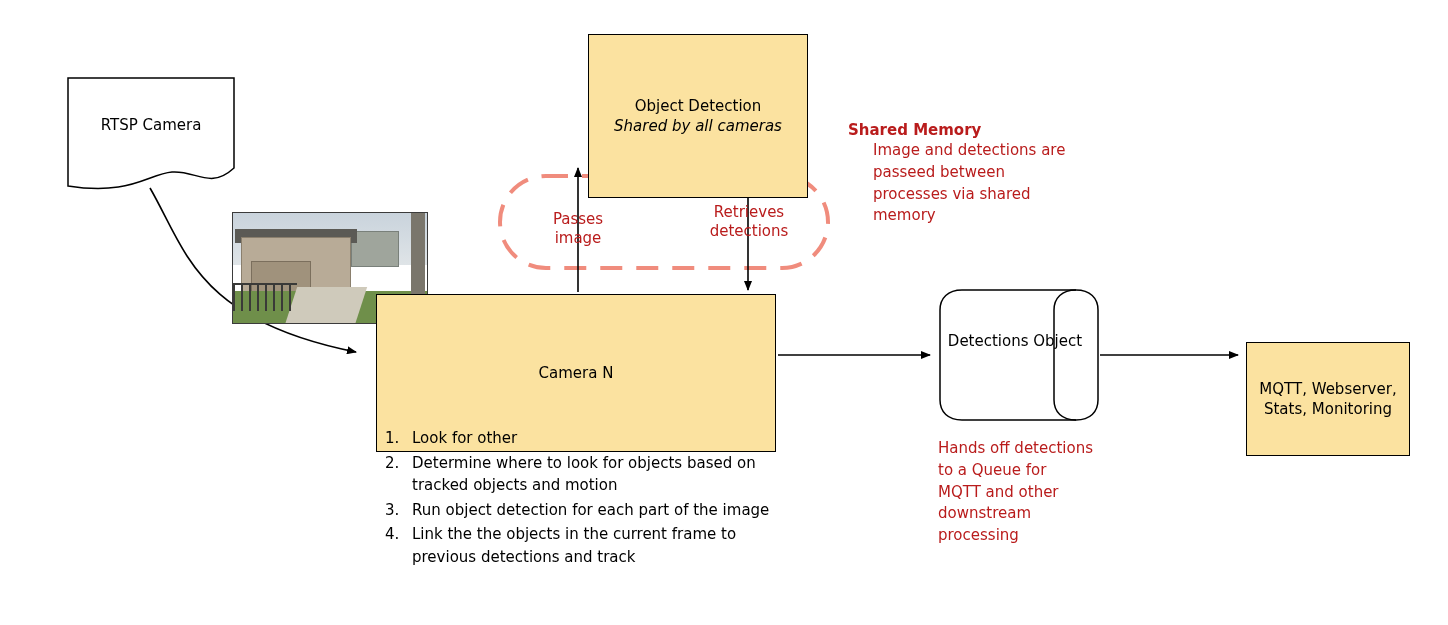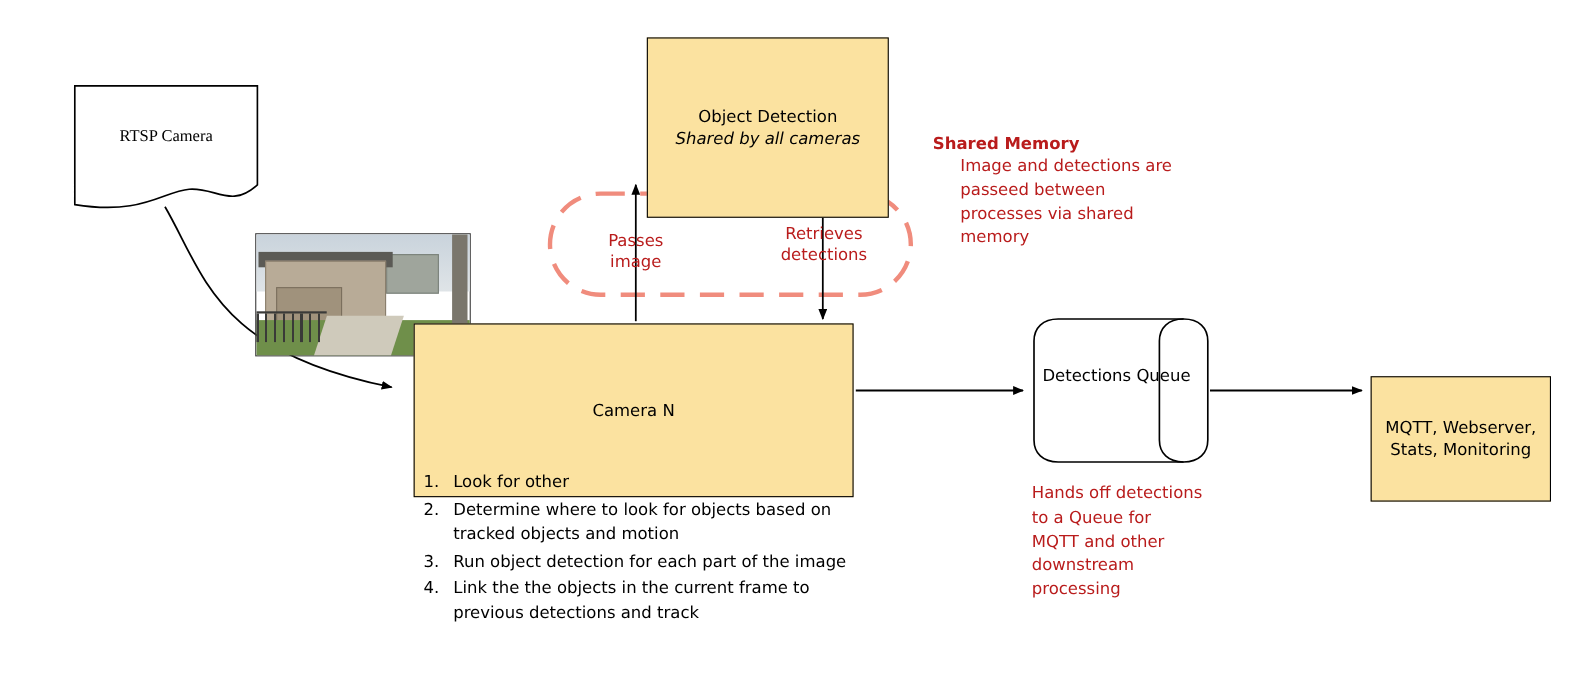--- a/index.html
+++ b/index.html
@@ -58,21 +58,20 @@
     color: #b91c1c;
     line-height: 1.25;
     text-align: center;
   }
   
   #rtsp-camera {
     left: 68px;
     top: 78px;
     width: 166px;
     height: 110px;
-    font-family: Liberation Serif, serif;
   }
   #rtsp-camera .doc-label {
     position: absolute;
     left: 0;
     top: 38px;
     width: 166px;
     text-align: center;
     font-size: 15px;
   }
   
@@ -262,21 +261,21 @@
     <ol>
       <li>Look for other</li>
       <li>Determine where to look for objects based on tracked objects and motion</li>
       <li>Run object detection for each part of the image</li>
       <li>Link the the objects in the current frame to previous detections and track</li>
     </ol>
   </div>
 
   <div class="node" id="detections-queue">
     <div class="q-label">Detections
-Queue</div>
+Object</div>
   </div>
 
   <div class="note txt" style="left:938px; top:438px; width:200px;">Hands off detections
 to a Queue for
 MQTT and other
 downstream
 processing</div>
 
   <div class="node box" id="mqtt-box">
     <div>MQTT, Webserver,

